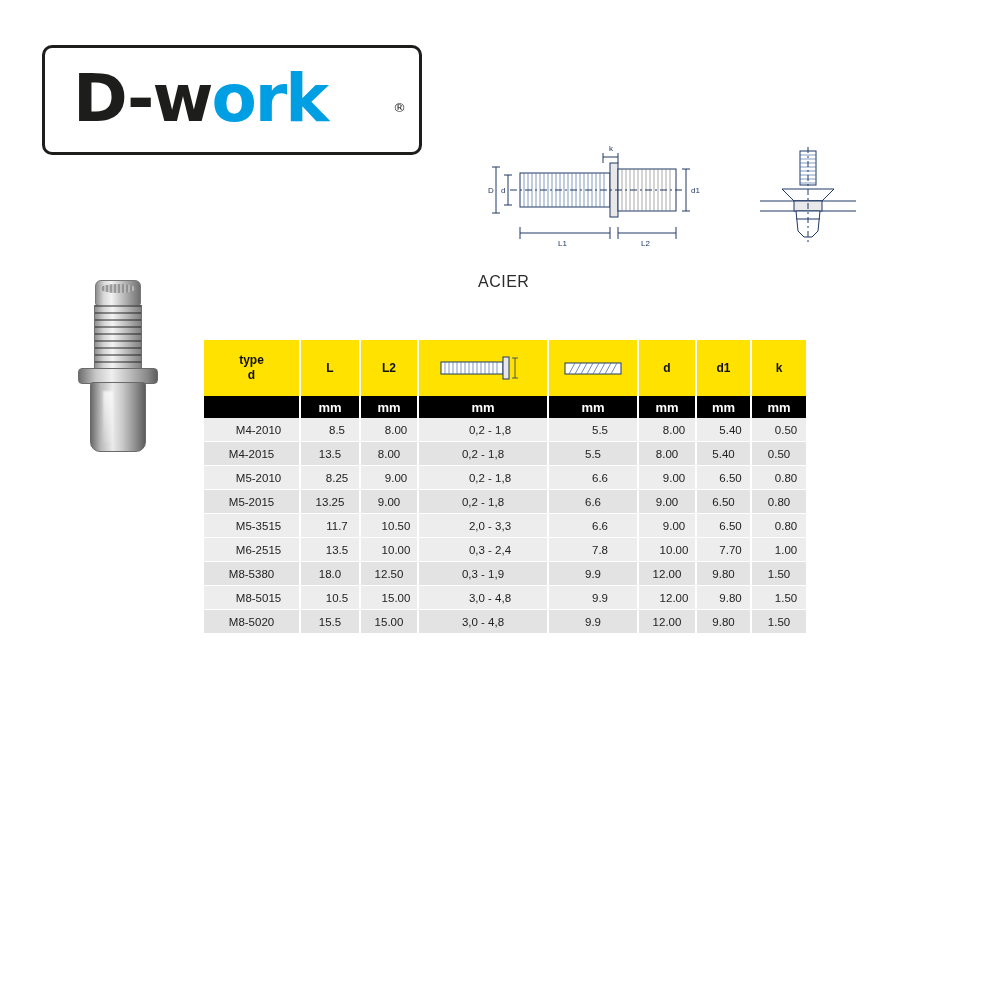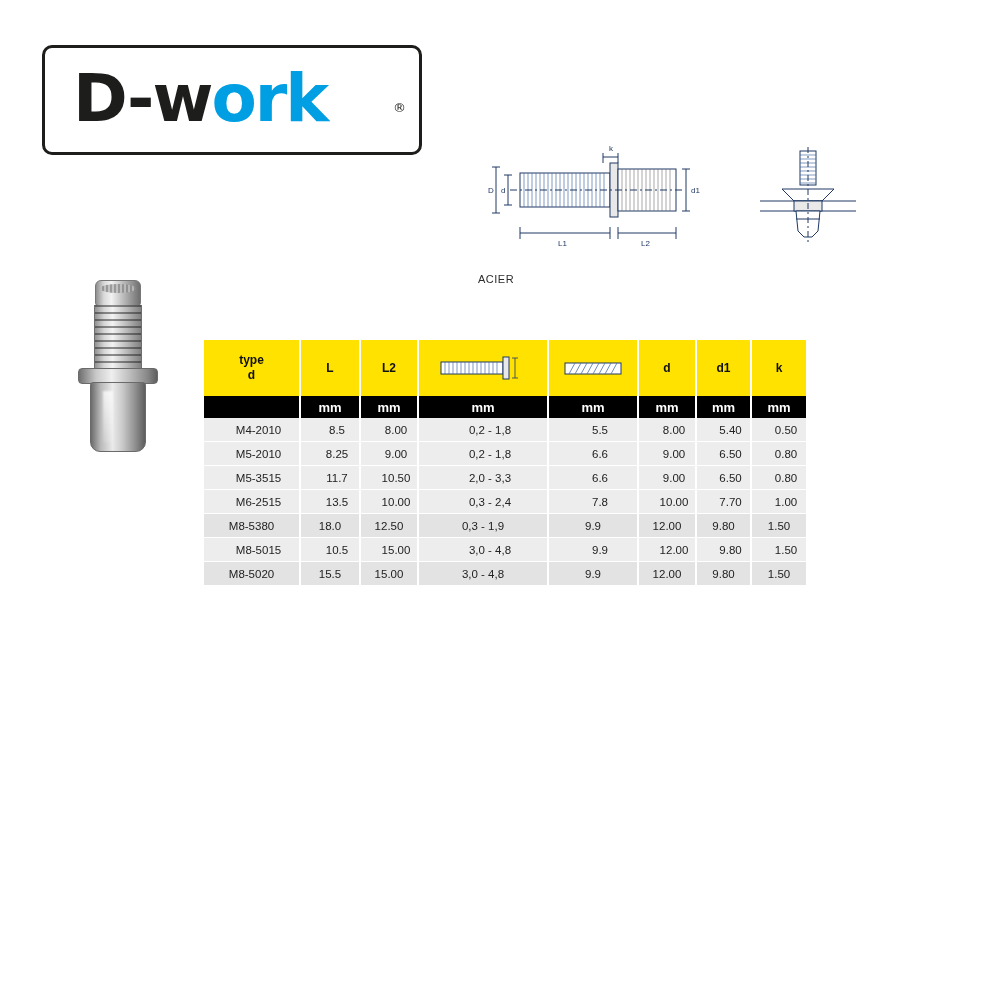--- a/index.html
+++ b/index.html
@@ -133,21 +133,21 @@
     position: absolute;
     left: 752px;
     top: 145px;
     width: 120px;
     height: 110px;
   }
   .acier-label {
     position: absolute;
     left: 478px;
     top: 273px;
-    font-size: 11px;
+    font-size: 16px;
     color: #2b2b2b;
     letter-spacing: .5px;
     font-family: "Liberation Sans", sans-serif;
   }
 
   
   .table-wrap {
     position: absolute;
     left: 204px;
     top: 340px;
@@ -419,30 +419,50 @@
       <tr class="data-row odd">
         <td>M4-2010</td>
         <td>8.5</td>
         <td>8.00</td>
         <td>0,2 - 1,8</td>
         <td>5.5</td>
         <td>8.00</td>
         <td>5.40</td>
         <td>0.50</td>
       </tr>
+      <tr class="data-row even">
+        <td>M4-2015</td>
+        <td>13.5</td>
+        <td>8.00</td>
+        <td>0,2 - 1,8</td>
+        <td>5.5</td>
+        <td>8.00</td>
+        <td>5.40</td>
+        <td>0.50</td>
+      </tr>
       <tr class="data-row odd">
         <td>M5-2010</td>
         <td>8.25</td>
         <td>9.00</td>
         <td>0,2 - 1,8</td>
         <td>6.6</td>
         <td>9.00</td>
         <td>6.50</td>
         <td>0.80</td>
       </tr>
+      <tr class="data-row even">
+        <td>M5-2015</td>
+        <td>13.25</td>
+        <td>9.00</td>
+        <td>0,2 - 1,8</td>
+        <td>6.6</td>
+        <td>9.00</td>
+        <td>6.50</td>
+        <td>0.80</td>
+      </tr>
       <tr class="data-row odd">
         <td>M5-3515</td>
         <td>11.7</td>
         <td>10.50</td>
         <td>2,0 - 3,3</td>
         <td>6.6</td>
         <td>9.00</td>
         <td>6.50</td>
         <td>0.80</td>
       </tr>

